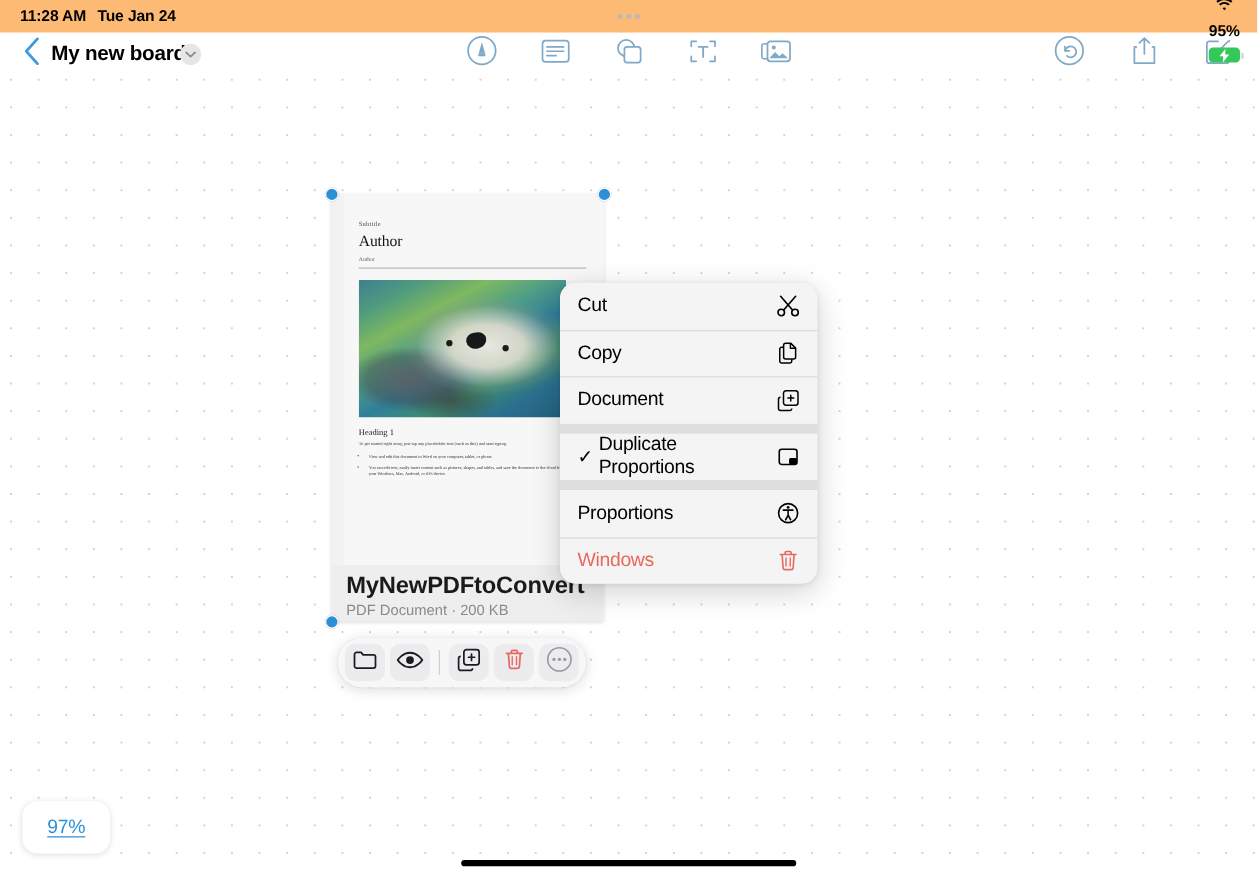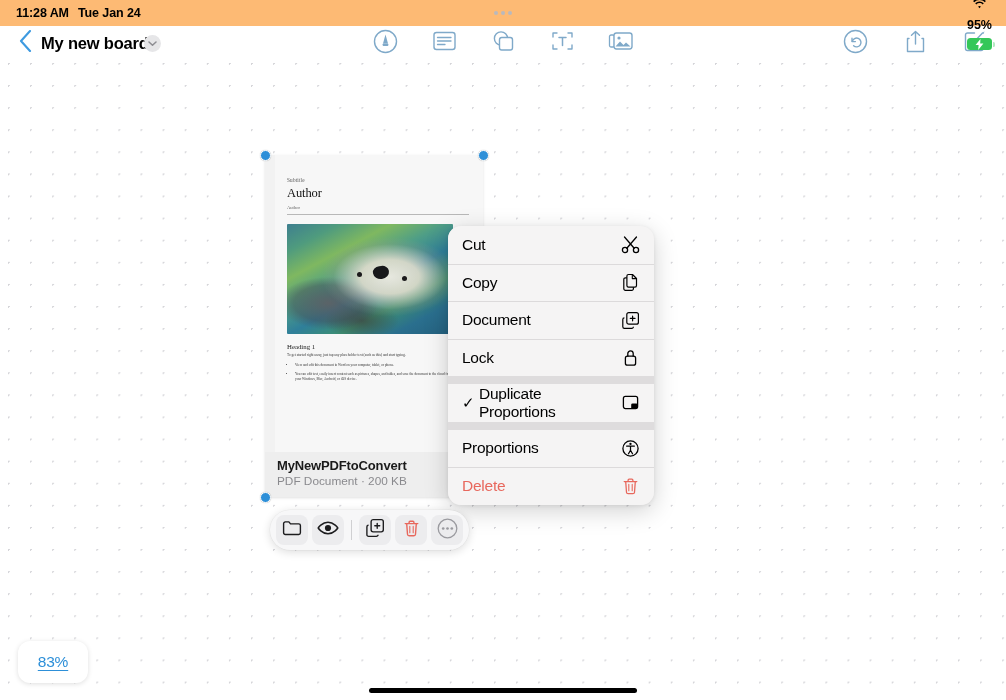--- a/index.html
+++ b/index.html
@@ -246,21 +246,21 @@
   .doc-bullets li { margin-bottom: 4px; }
 
   #doc-meta {
     position: absolute;
     left: 0; bottom: 0;
     width: 218px; height: 45px;
     background: #eeeeee;
     padding: 6px 12px 0 12px;
   }
   #doc-name {
-    font-size: 13px;
+    font-size: 19px;
     font-weight: bold;
     color: #1a1a1a;
     letter-spacing: -0.15px;
   }
   #doc-sub {
     font-size: 11.8px;
     color: #8a8a8e;
     margin-top: 1px;
   }
 
@@ -574,29 +574,20 @@
         <span class="menu-label">Document</span>
         <span class="menu-icon">
           <svg width="19" height="19" viewBox="0 0 19 19">
             <rect x="5.8" y="1.6" width="11.6" height="11.6" rx="2" stroke="#000" stroke-width="1.2" fill="none"></rect>
             <path d="M11.6 5.1v4.7M9.3 7.4h4.7" stroke="#000" stroke-width="1.2" stroke-linecap="round"></path>
             <path d="M12.4 15.8a1.6 1.6 0 0 1-1.6 1.6H3.4a1.6 1.6 0 0 1-1.6-1.6V8.4a1.6 1.6 0 0 1 1.6-1.6" stroke="#000" stroke-width="1.2" fill="none" stroke-linejoin="round"></path>
           </svg>
         </span>
       </div>
 
-      <div class="menu-item">
-        <span class="menu-label">Lock</span>
-        <span class="menu-icon">
-          <svg width="19" height="19" viewBox="0 0 19 19">
-            <rect x="4.4" y="8.2" width="10.2" height="9" rx="2" stroke="#000" stroke-width="1.3" fill="none"></rect>
-            <path d="M6.8 8.2V5.6a2.7 2.7 0 0 1 5.4 0v2.6" stroke="#000" stroke-width="1.3" fill="none" stroke-linecap="round"></path>
-          </svg>
-        </span>
-      </div>
 
       <div class="menu-gap"></div>
 
       <div class="menu-item">
         <span class="menu-check">✓</span>
         <span class="menu-label">Duplicate Proportions</span>
         <span class="menu-icon">
           <svg width="19" height="19" viewBox="0 0 19 19">
             <rect x="2.4" y="3.4" width="14.2" height="12.2" rx="2" stroke="#000" stroke-width="1.3" fill="none"></rect>
             <rect x="10.2" y="10.4" width="6.4" height="5.2" rx="1.4" fill="#000"></rect>
@@ -611,21 +602,21 @@
         <span class="menu-icon">
           <svg width="19" height="19" viewBox="0 0 19 19">
             <circle cx="9.5" cy="9.5" r="7.6" stroke="#000" stroke-width="1.3" fill="none"></circle>
             <circle cx="9.5" cy="4.9" r="1.15" fill="#000"></circle>
             <path d="M5.6 7.1h7.8M9.5 7.1v4.1M9.5 11.2l-2 3.6M9.5 11.2l2 3.6" stroke="#000" stroke-width="1.25" stroke-linecap="round"></path>
           </svg>
         </span>
       </div>
 
       <div class="menu-item destructive">
-        <span class="menu-label">Delete</span>
+        <span class="menu-label">Windows</span>
         <span class="menu-icon">
           <svg width="19" height="19" viewBox="0 0 19 19">
             <path d="M3.2 4.6h12.6" stroke="#e8685d" stroke-width="1.3" stroke-linecap="round"></path>
             <path d="M7.1 4.6V3.2a1 1 0 0 1 1-1h2.8a1 1 0 0 1 1 1v1.4" stroke="#e8685d" stroke-width="1.3" fill="none"></path>
             <path d="M4.7 4.6l.8 10.6a1.6 1.6 0 0 0 1.6 1.5h4.8a1.6 1.6 0 0 0 1.6-1.5l.8-10.6" stroke="#e8685d" stroke-width="1.3" fill="none" stroke-linejoin="round"></path>
             <path d="M7.8 7.4v6.4M11.2 7.4v6.4" stroke="#e8685d" stroke-width="1.1" stroke-linecap="round"></path>
           </svg>
         </span>
       </div>
     </div>
@@ -672,20 +663,20 @@
             <circle cx="10.5" cy="10.5" r="9.3" stroke="#9a9a9f" stroke-width="1.3" fill="none"></circle>
             <circle cx="6.2" cy="10.5" r="1.35" fill="#9a9a9f"></circle>
             <circle cx="10.5" cy="10.5" r="1.35" fill="#9a9a9f"></circle>
             <circle cx="14.8" cy="10.5" r="1.35" fill="#9a9a9f"></circle>
           </svg>
         </span>
       </div>
     </div>
 
     <div id="zoom-pill">
-      <span id="zoom-value">83%</span>
+      <span id="zoom-value">97%</span>
     </div>
 
   </div>
 
   <div id="home-indicator"></div>
 
 </div>
 
 </body></html>

